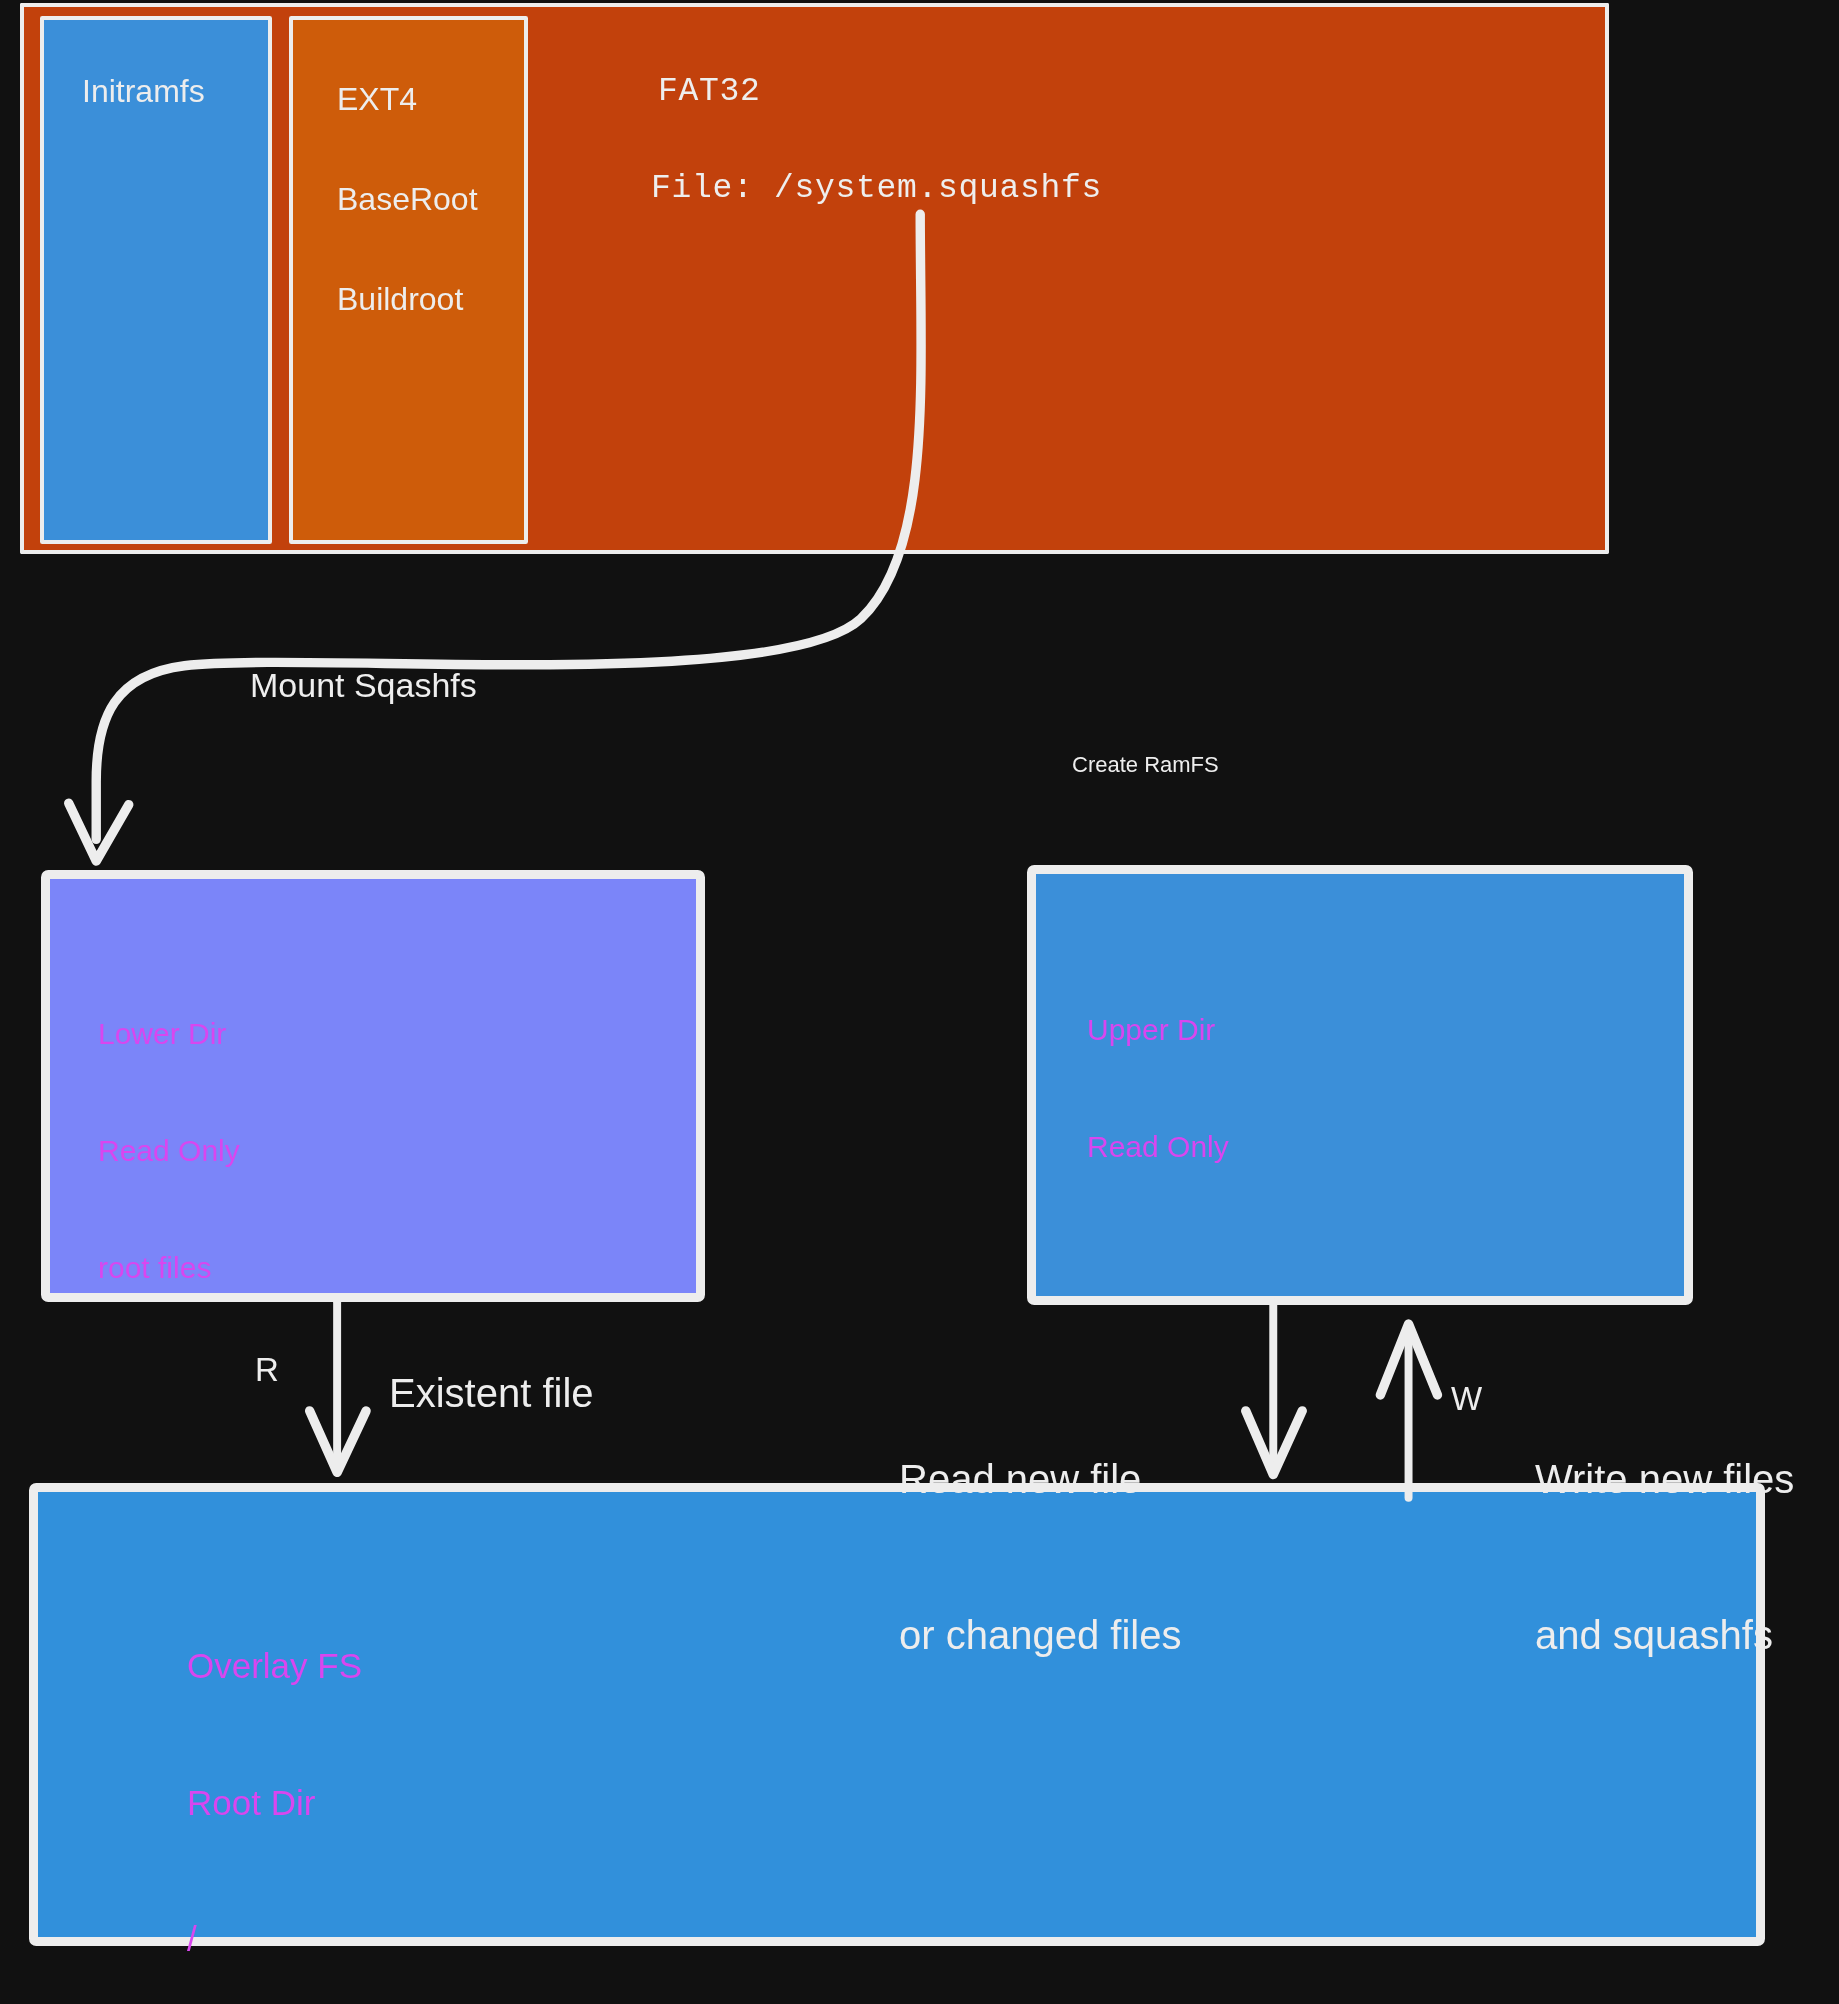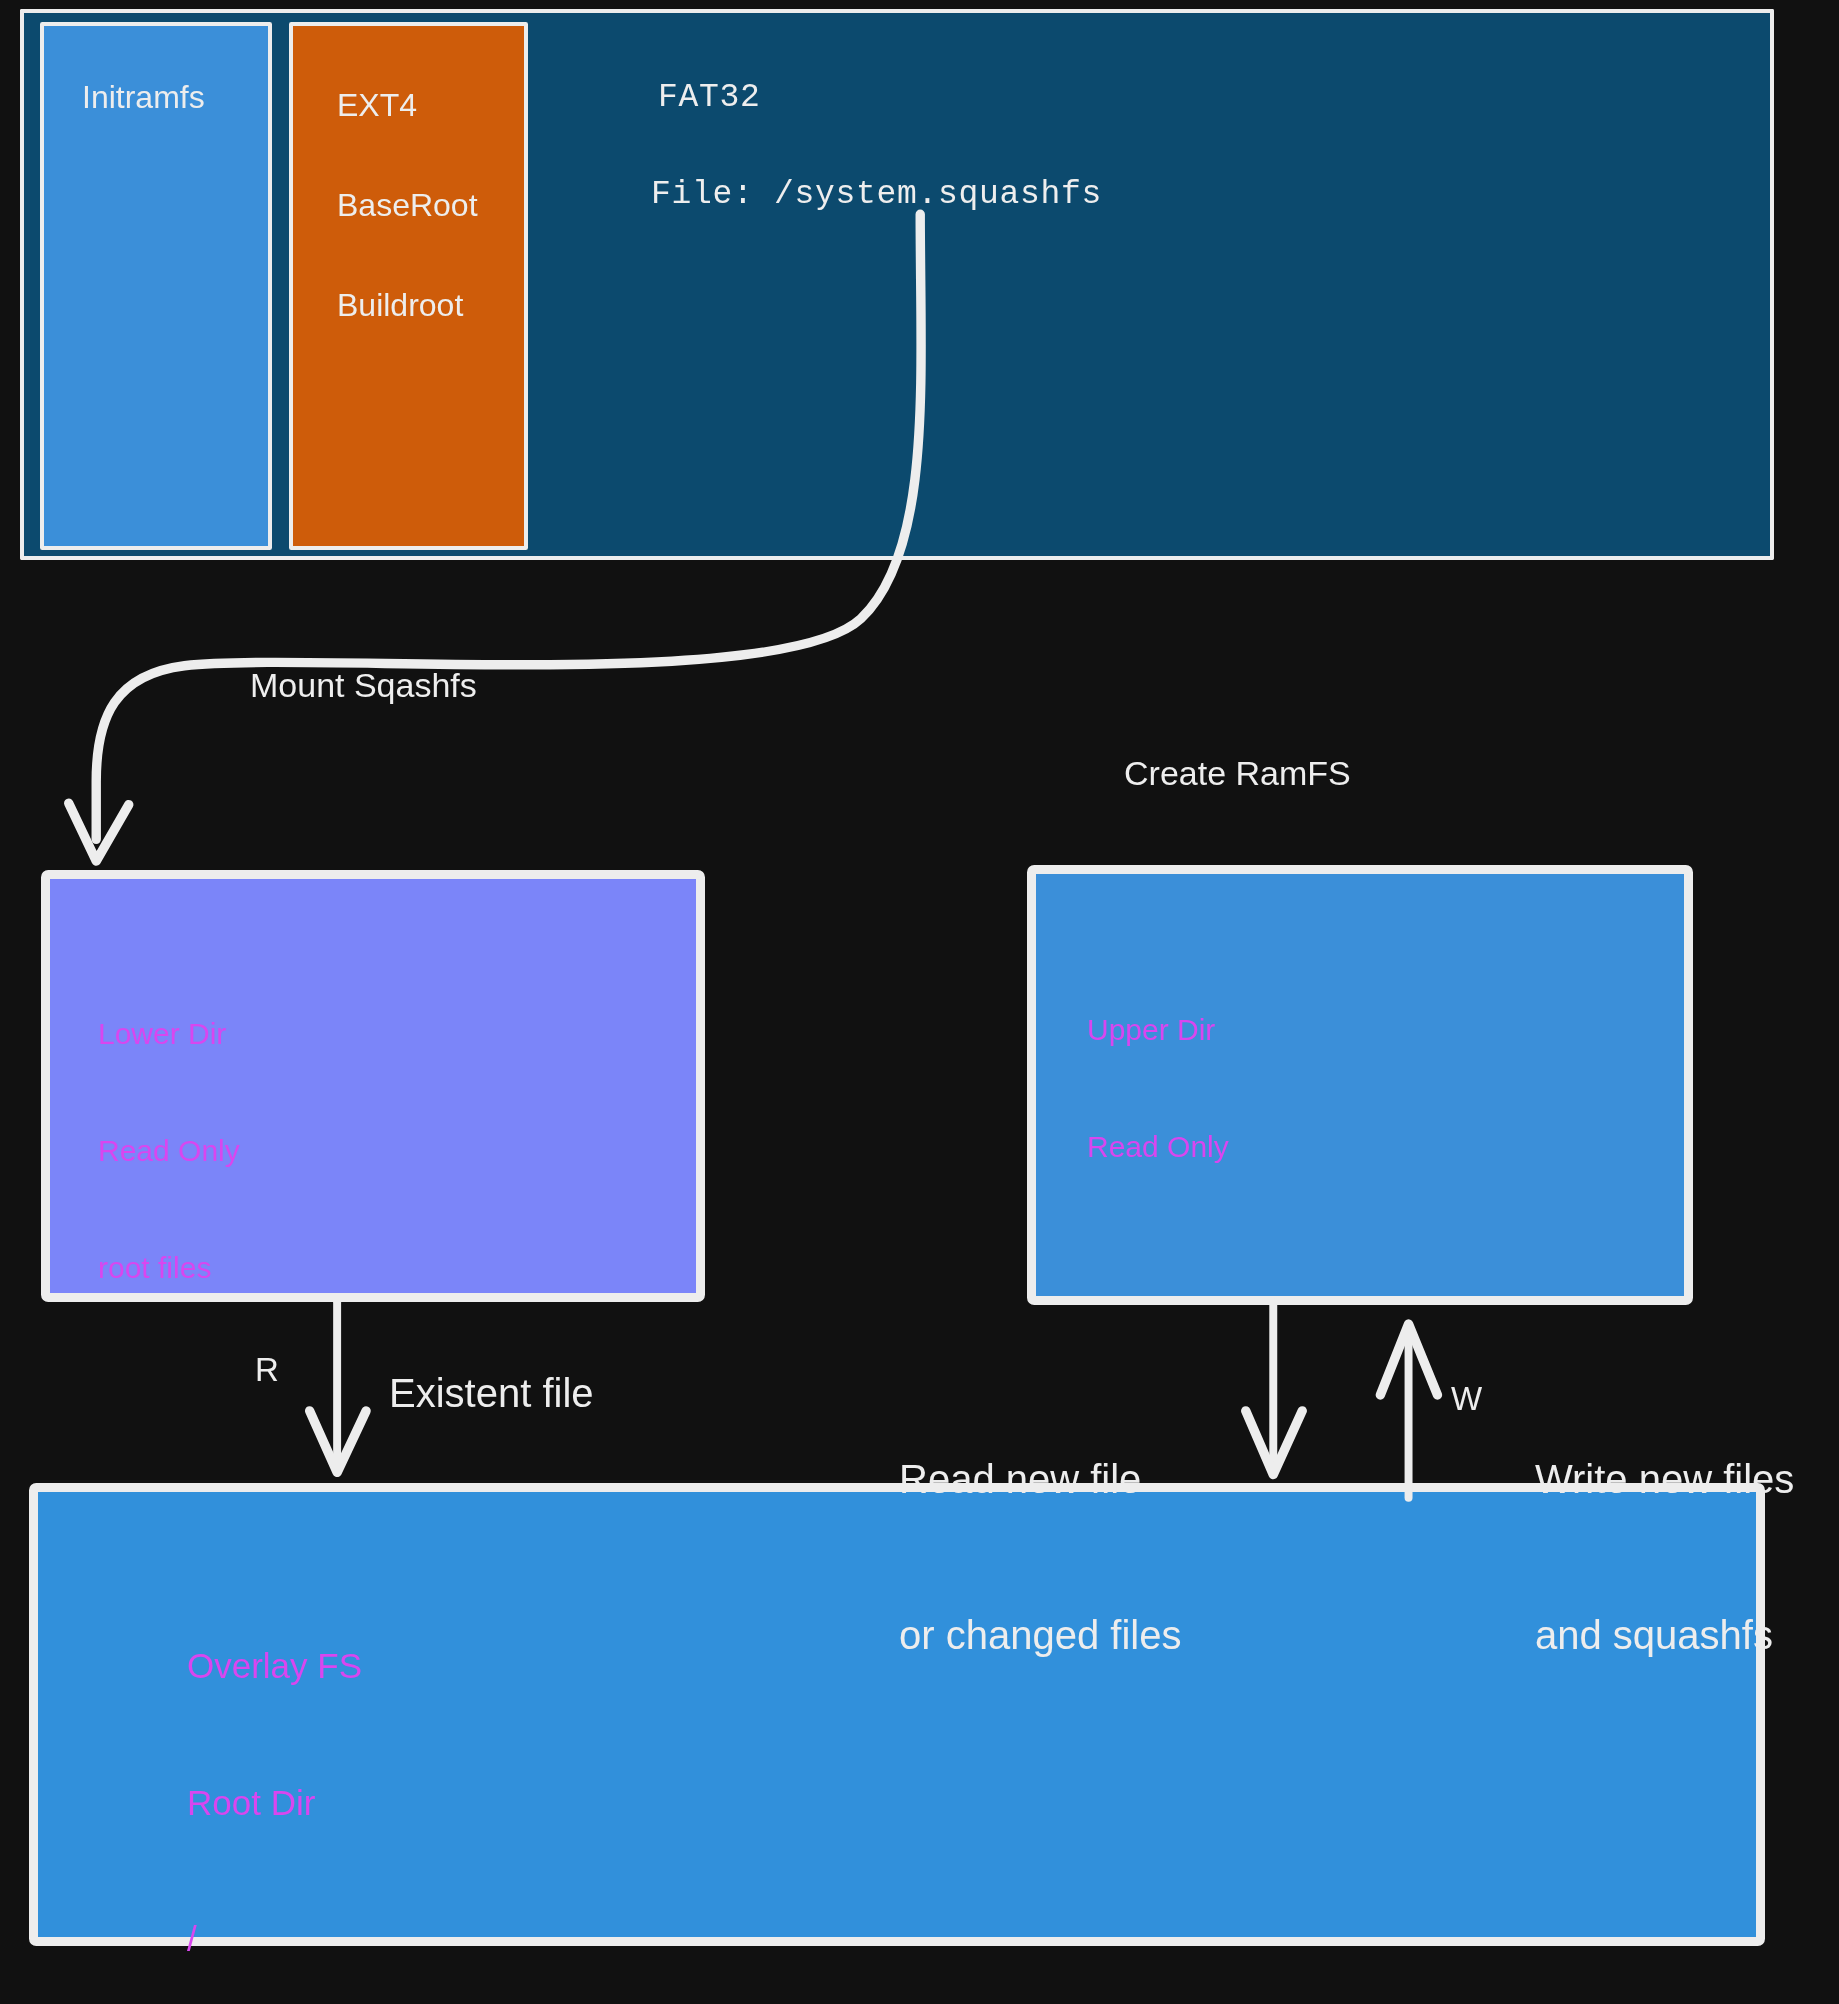--- a/index.html
+++ b/index.html
@@ -24,24 +24,24 @@
     white-space: pre;
     line-height: 1.30;
   }
   .mono {
     font-family: "Liberation Mono", "DejaVu Sans Mono", monospace;
   }
 
   
   #storage-strip {
     left: 20px;
-    top: 9px;
-    width: 1754px;
+    top: 3px;
+    width: 1589px;
     height: 551px;
-    background: #0c4a6e;           
+    background: #c2410c;           
     border: 4.3px solid #ededed;     
     box-sizing: border-box;
     border-radius: 1.4px;
   }
 
   #initramfs-box {
     left: 16px;
     top: 8.7px;
     width: 232px;
     height: 528px;
@@ -85,23 +85,23 @@
     letter-spacing: 0.7px;
   }
 
   
   #mount-squashfs-label {
     left: 250px;
     top: 663px;
     font-size: 34px;
   }
   #create-ramfs-label {
-    left: 1124px;
+    left: 1072px;
     top: 751px;
-    font-size: 34px;
+    font-size: 22px;
   }
 
   
   .dirbox {
     box-sizing: border-box;
     border: 9.4px solid #ededed;
     border-radius: 7.2px;
   }
 
   #lower-dir-box {

